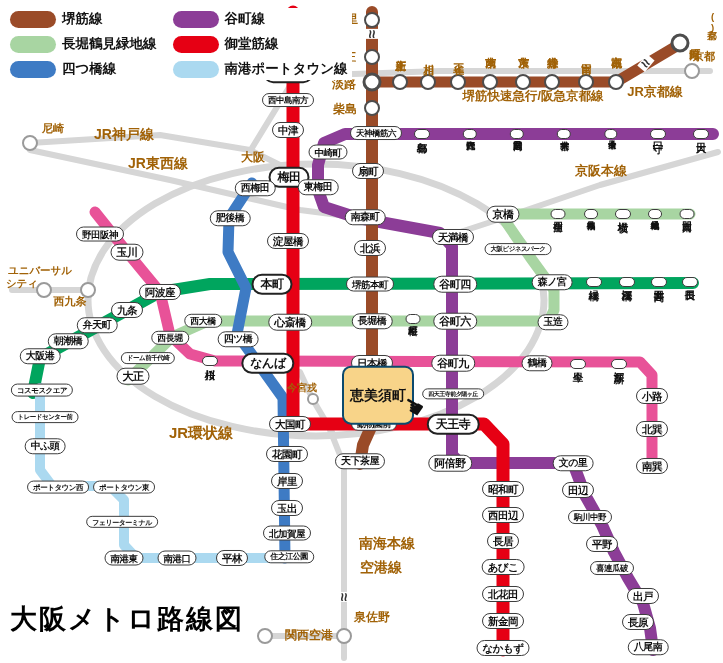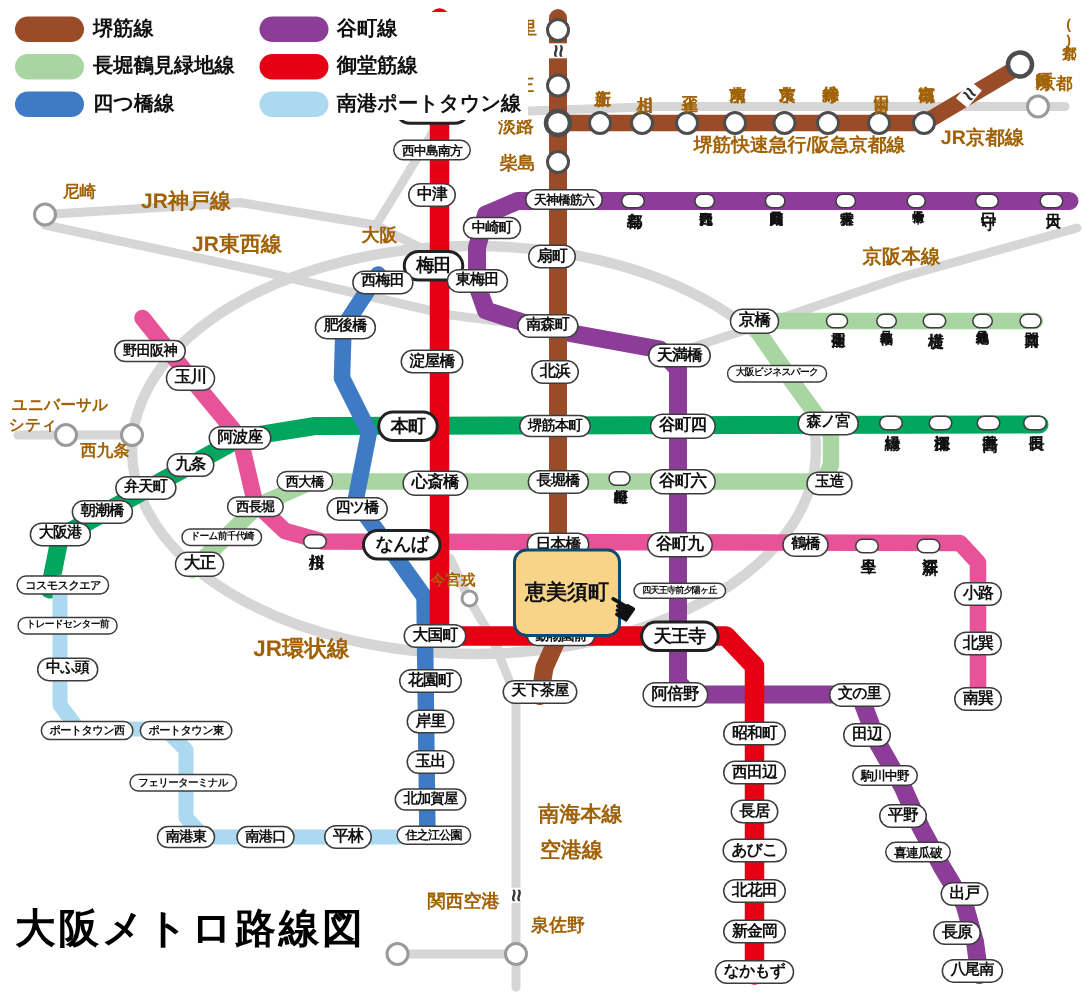--- a/index.html
+++ b/index.html
@@ -207,21 +207,21 @@
     <div class="txt" style="left: 124px; top: 134px; font-size: 14px;">JR神戸線</div>
     <div class="txt" style="left: 158px; top: 163px; font-size: 14px;">JR東西線</div>
     <div class="txt" style="left: 253px; top: 157px; font-size: 12px;">大阪</div>
     <div class="txt" style="left: 40px; top: 271px; font-size: 10.5px;">ユニバーサル</div>
     <div class="txt" style="left: 22px; top: 284px; font-size: 10.5px;">シティ</div>
     <div class="txt" style="left: 70px; top: 302px; font-size: 11px;">西九条</div>
     <div class="txt" style="left: 201px; top: 433px; font-size: 15px;">JR環状線</div>
     <div class="txt" style="left: 302px; top: 388px; font-size: 10px;">今宮戎</div>
     <div class="txt" style="left: 387px; top: 543px; font-size: 14px;">南海本線</div>
     <div class="txt" style="left: 381px; top: 567px; font-size: 14px;">空港線</div>
-    <div class="txt" style="left: 297px; top: 601px; font-size: 12px; padding-left: 24px;">関西空港</div>
+    <div class="txt" style="left: 297px; top: 635px; font-size: 12px; padding-left: 24px;">関西空港</div>
     <div class="txt" style="left: 372px; top: 617px; font-size: 12px;">泉佐野</div>
     <div class="txt" style="left: 704px; top: 57px; font-size: 11px;">京都</div>
     <div class="txt" style="left: 655px; top: 92px; font-size: 13px;">JR京都線</div>
     <div class="txt" style="left: 601px; top: 172px; font-size: 13px; font-family: Liberation Mono, monospace;">京阪本線</div>
     <div class="txt" style="left: 533px; top: 97px; font-size: 12.5px;">堺筋快速急行/阪急京都線</div>
     <div class="txt v" style="left: 400px; top: 51px; font-size: 11px;">上新庄</div>
     <div class="txt v" style="left: 428px; top: 55px; font-size: 11px;">相川</div>
     <div class="txt v" style="left: 458px; top: 55px; font-size: 11px;">正雀</div>
     <div class="txt v" style="left: 490px; top: 48px; font-size: 11px;">南茨木</div>
     <div class="txt v" style="left: 523px; top: 48px; font-size: 11px;">茨木市</div>

